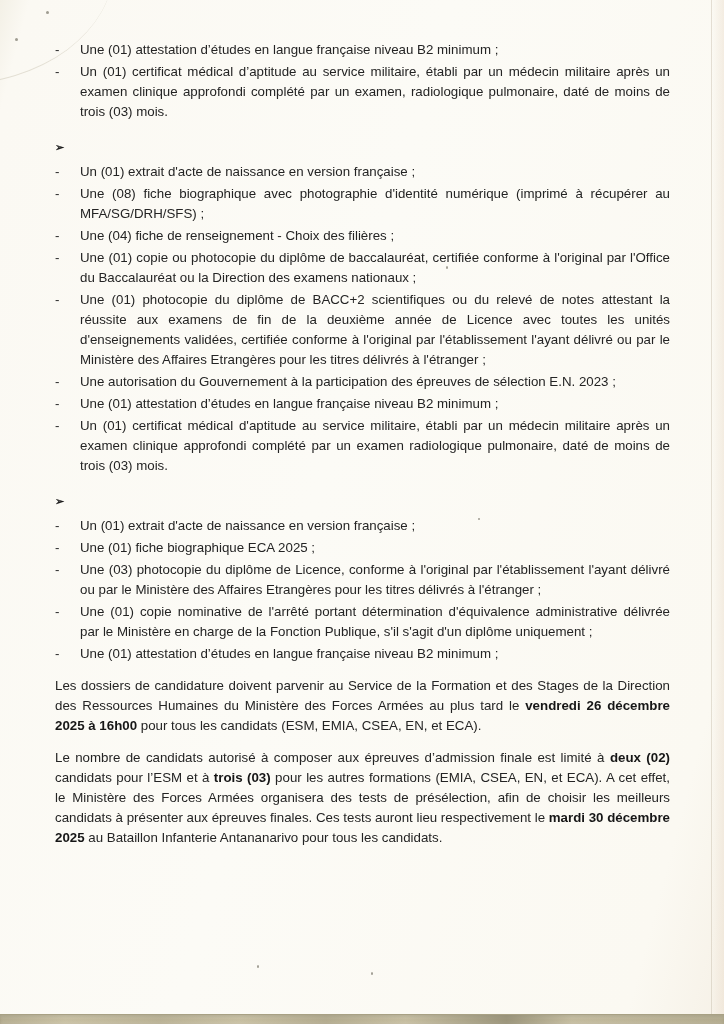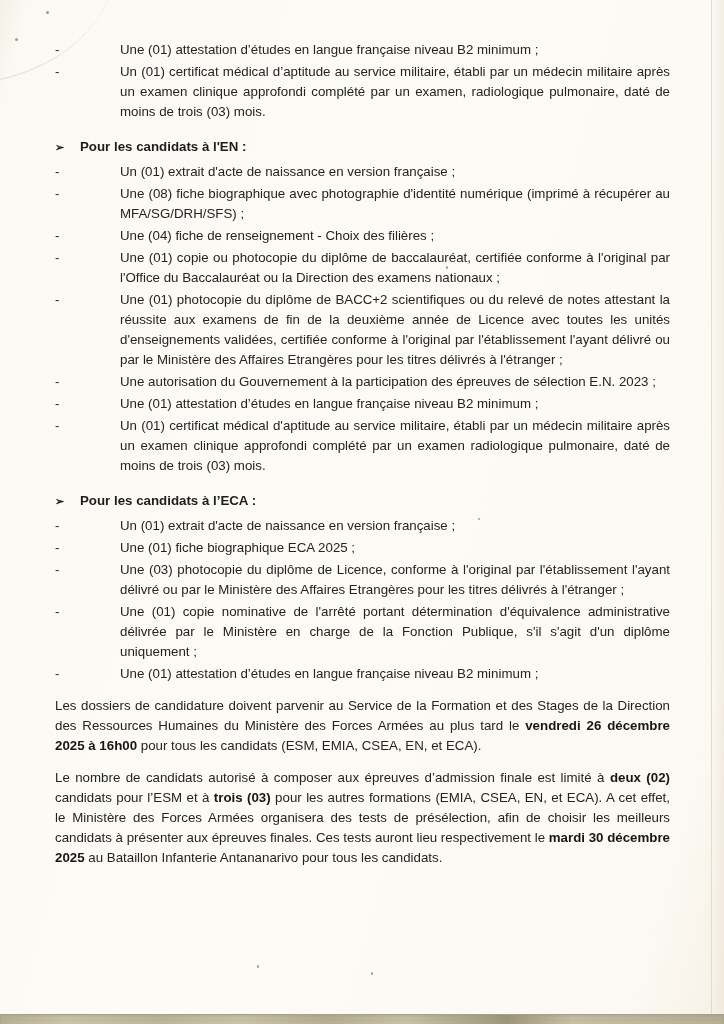--- a/index.html
+++ b/index.html
@@ -13,21 +13,21 @@
     background:linear-gradient(105deg,#f3f0e6 0%, #fbf9f3 3%, #fcfbf6 45%, #fbf9f2 90%, #f6f1e7 100%);
     color:#262626;
   }
   .content {
     position:absolute; top:40px; left:55px; right:54px;
     font-size:13.3px; line-height:20px;
     -webkit-font-smoothing:antialiased;
   }
   .li { display:flex; margin:0 0 2px 0; }
   .li .dash { flex:0 0 25px; color:#2b2b2b; }
-  .li .txt { flex:1; text-align:justify; color:#242424;margin-left:40px; }
+  .li .txt { flex:1; text-align:justify; color:#242424; }
   .heading { display:flex; font-weight:700; margin:15px 0 5px 0; color:#1d1d1d; }
   .heading .arrow { flex:0 0 25px; font-size:11px; line-height:20px; }
   .para { margin-top:12px; text-align:justify; color:#242424; }
   .para b { font-weight:700; color:#161616; }
 
   
   .bottom-edge {
     position:absolute; left:0; right:0; bottom:0; height:9px;
     border-top:1px solid #a8a184;
     background:
@@ -69,21 +69,20 @@
           <span class="txt">Une (01) attestation d’études en langue française niveau B2 minimum ;</span>
         </div>
         <div class="li">
           <span class="dash">-</span>
           <span class="txt">Un (01) certificat médical d’aptitude au service militaire, établi par un médecin militaire après un examen clinique approfondi complété par un examen, radiologique pulmonaire, daté de moins de trois (03) mois.</span>
         </div>
       </div>
     <div id="sections">
         <div class="heading">
           <span class="arrow">➢</span>
-          <span class="ht">Pour les candidats à l'EN :</span>
         </div>
         <div class="li">
           <span class="dash">-</span>
           <span class="txt">Un (01) extrait d'acte de naissance en version française ;</span>
         </div>
         <div class="li">
           <span class="dash">-</span>
           <span class="txt">Une (08) fiche biographique avec photographie d'identité numérique (imprimé à récupérer au MFA/SG/DRH/SFS) ;</span>
         </div>
         <div class="li">
@@ -105,21 +104,20 @@
         <div class="li">
           <span class="dash">-</span>
           <span class="txt">Une (01) attestation d’études en langue française niveau B2 minimum ;</span>
         </div>
         <div class="li">
           <span class="dash">-</span>
           <span class="txt">Un (01) certificat médical d'aptitude au service militaire, établi par un médecin militaire après un examen clinique approfondi complété par un examen radiologique pulmonaire, daté de moins de trois (03) mois.</span>
         </div>
         <div class="heading">
           <span class="arrow">➢</span>
-          <span class="ht">Pour les candidats à l’ECA :</span>
         </div>
         <div class="li">
           <span class="dash">-</span>
           <span class="txt">Un (01) extrait d'acte de naissance en version française ;</span>
         </div>
         <div class="li">
           <span class="dash">-</span>
           <span class="txt">Une (01) fiche biographique ECA 2025 ;</span>
         </div>
         <div class="li">

